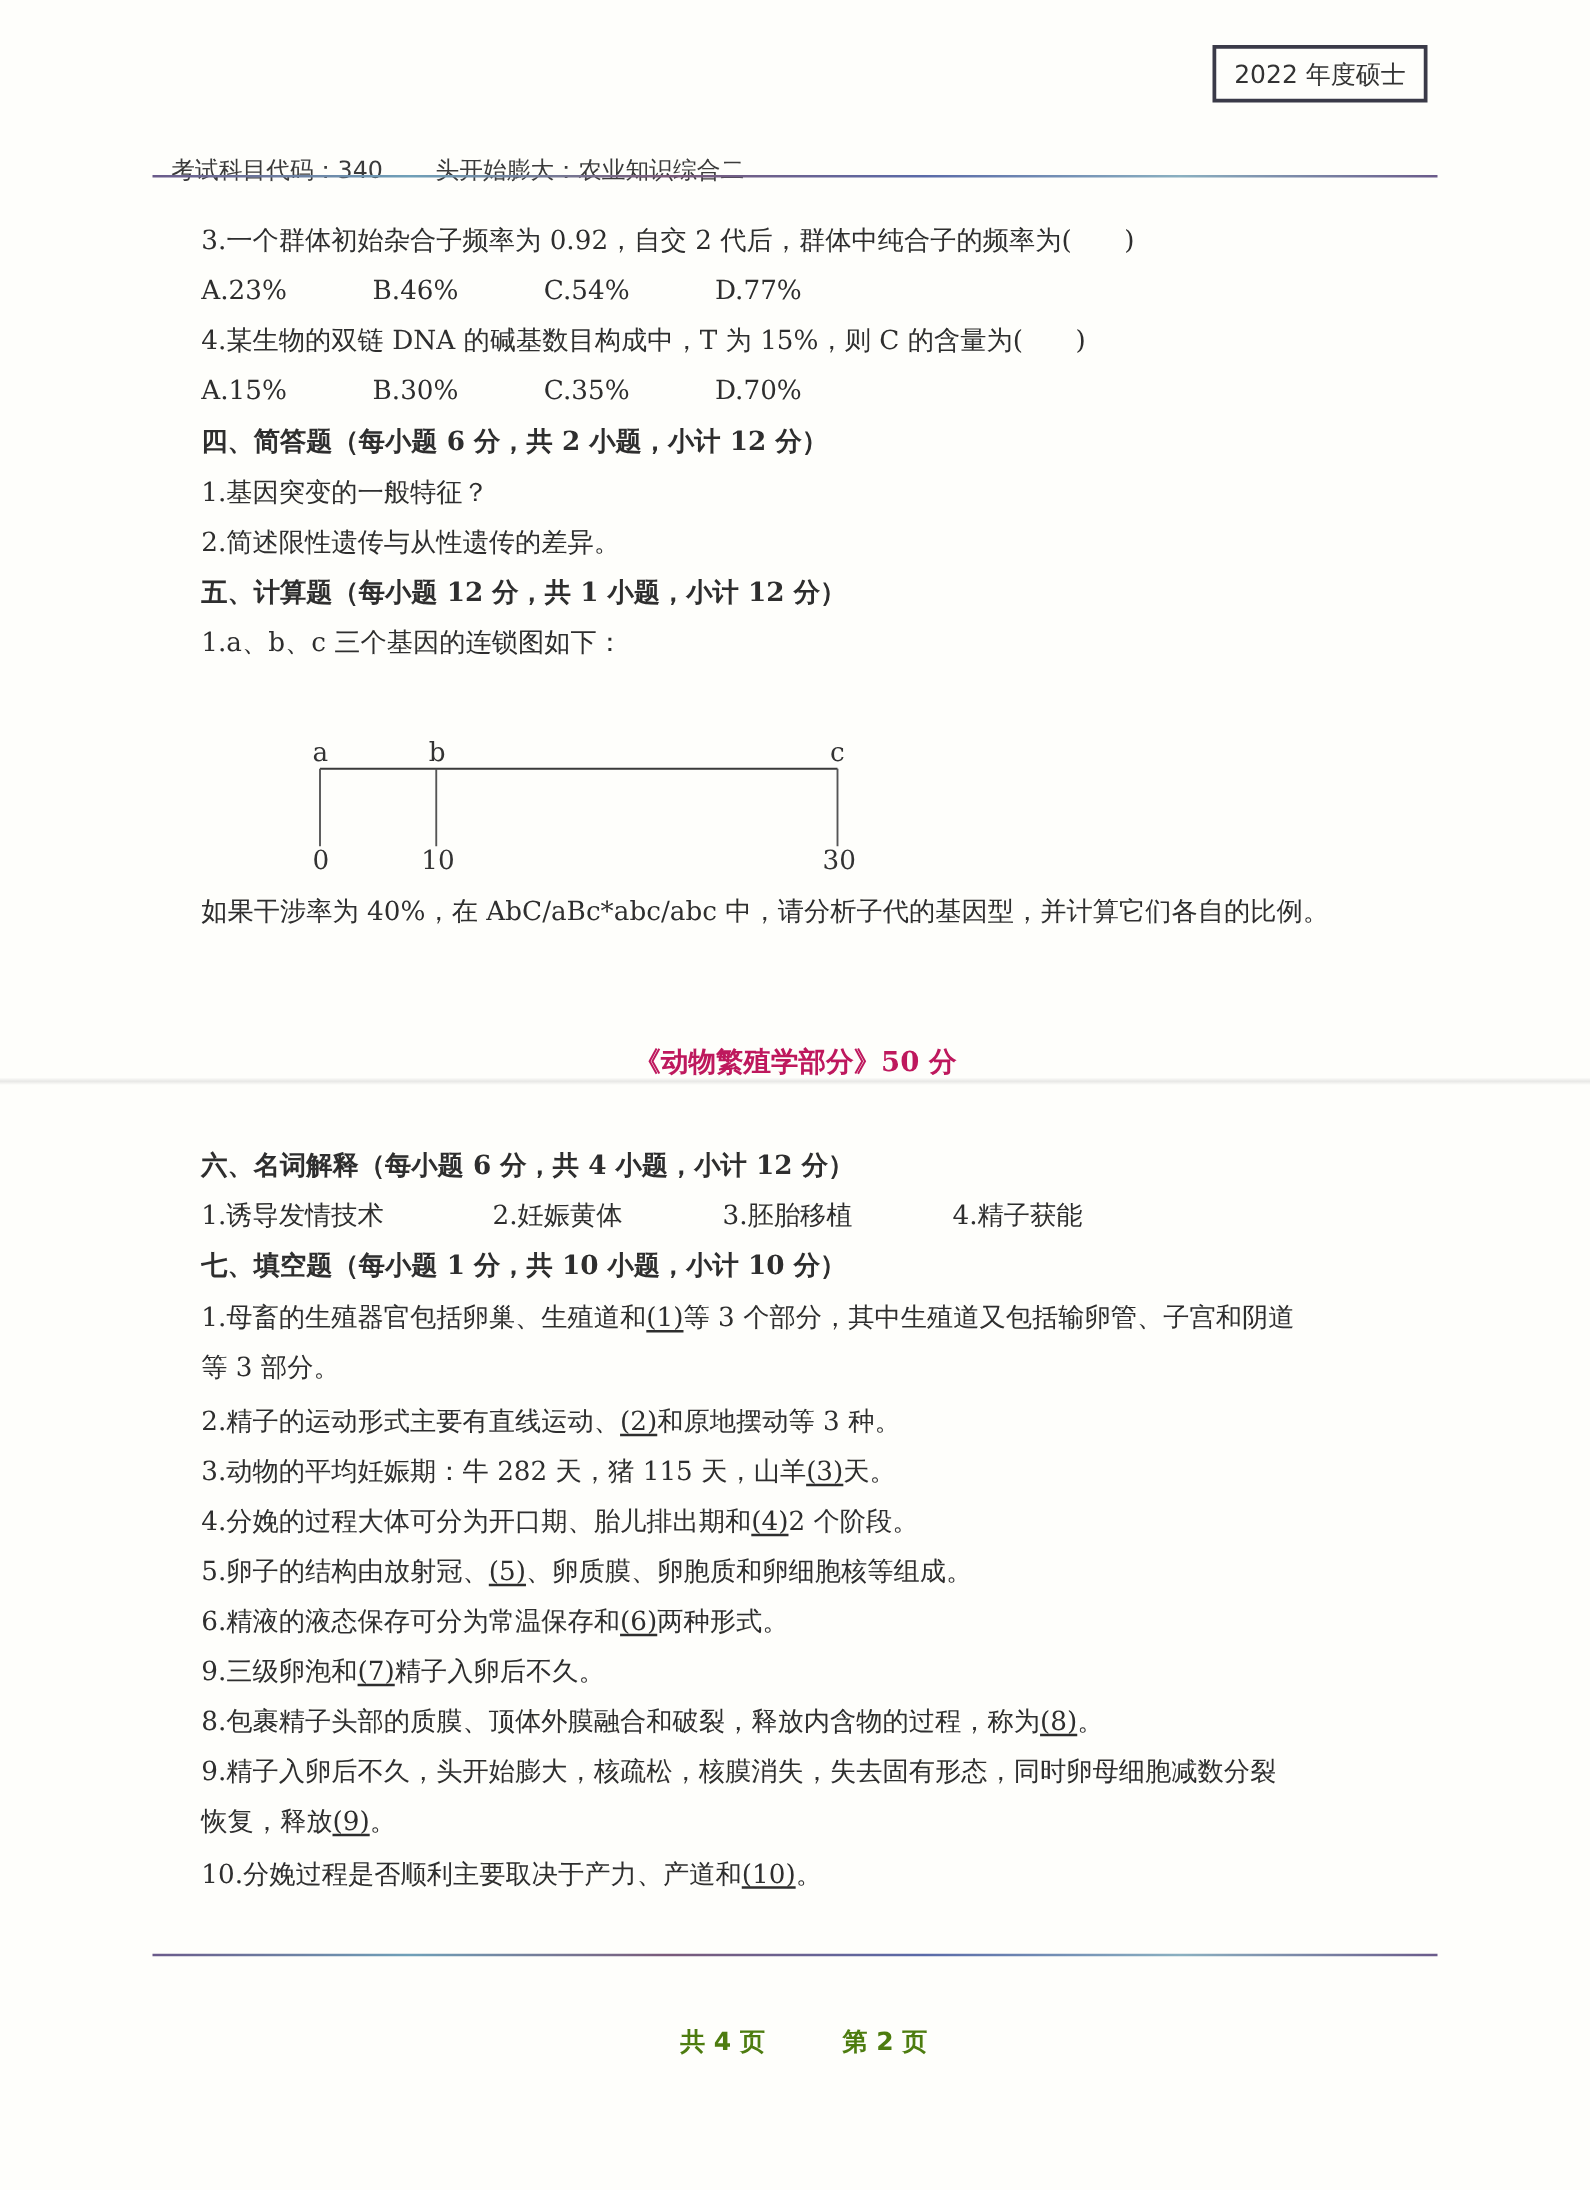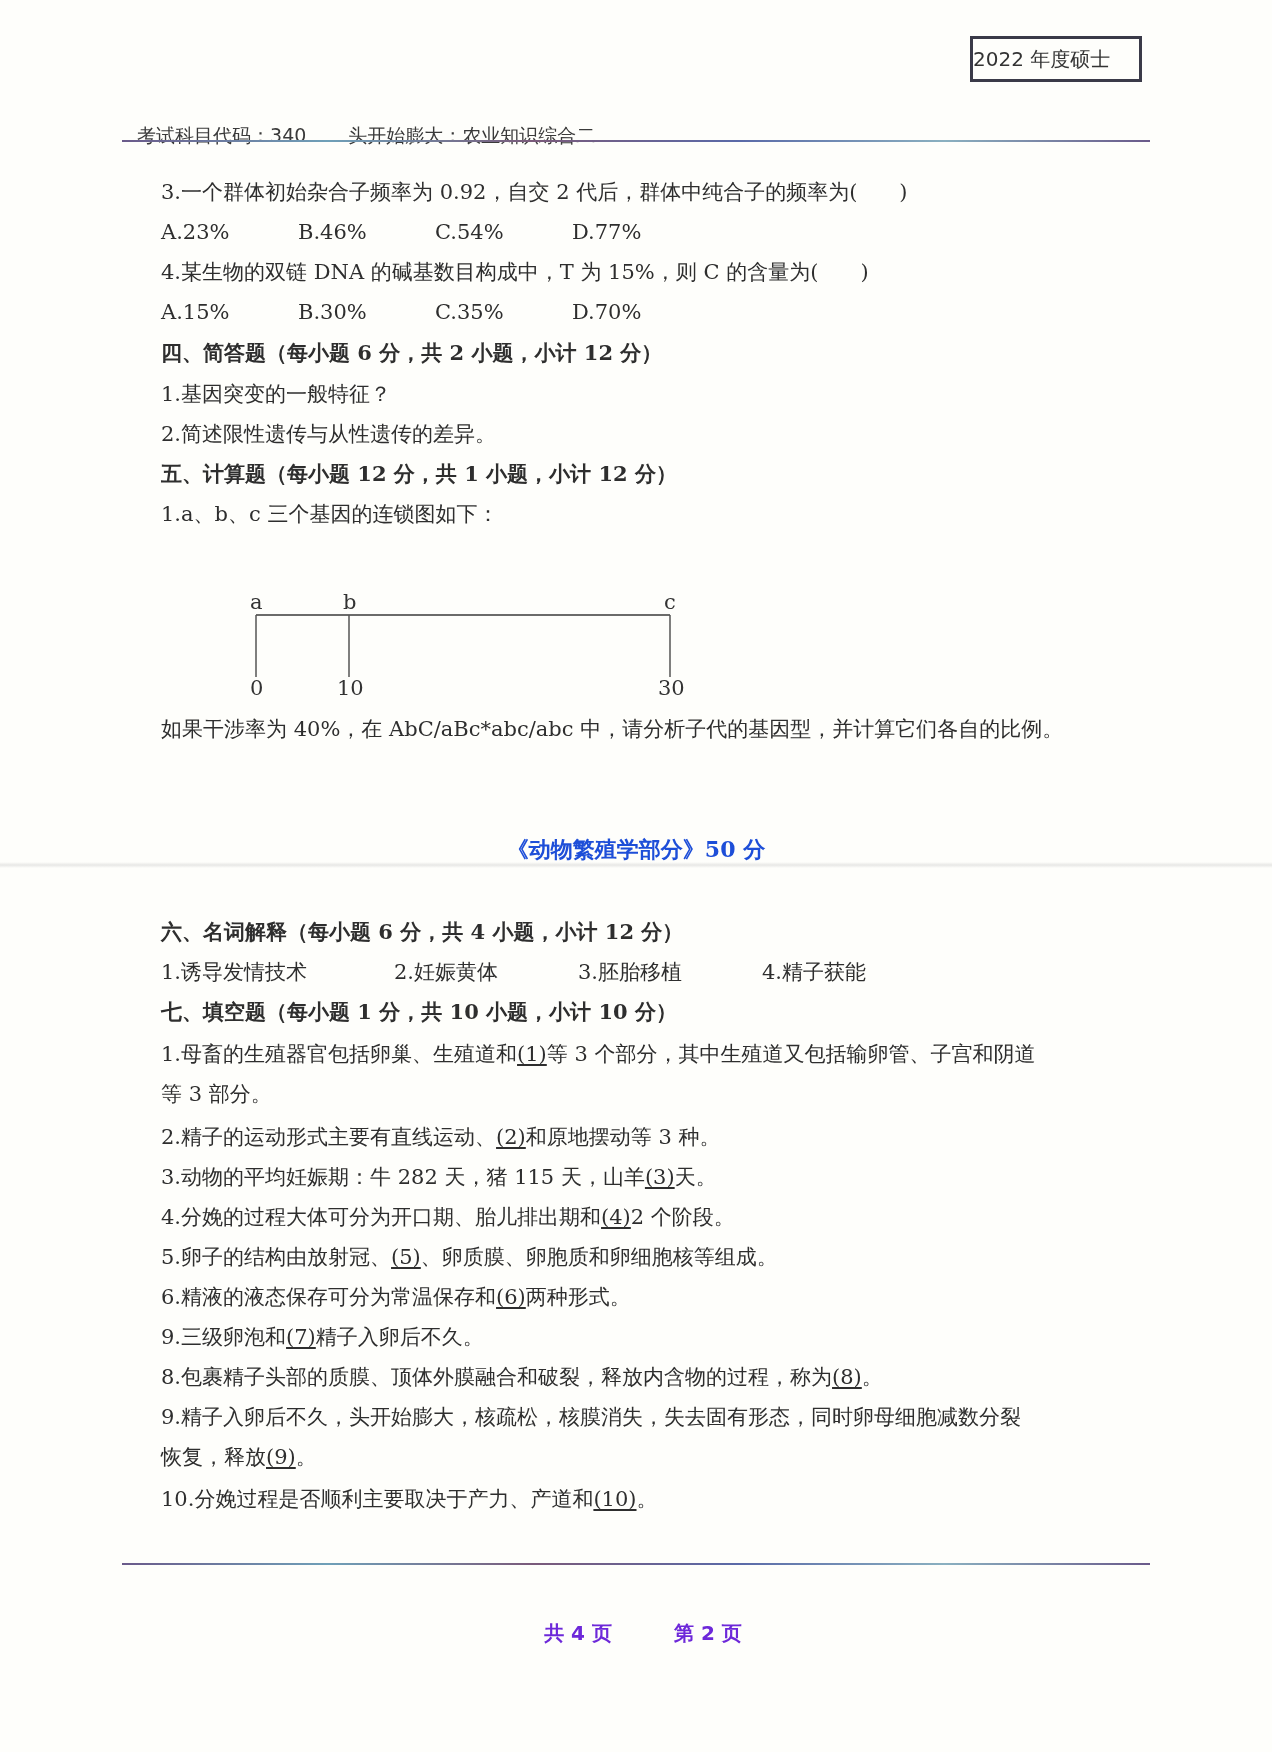--- a/index.html
+++ b/index.html
@@ -7,49 +7,49 @@
     width: 1272px; height: 1752px; position: relative; overflow: hidden;
     background: #fefefb;
     color: #2a2a2a;
     font-family: "DejaVu Serif", "Liberation Serif", serif;
   }
   .abs { position: absolute; }
   .badge {
     left: 970px; top: 36px; width: 172px; height: 46px;
     border: 3px solid #3a3a48; box-sizing: border-box;
     font-family: "DejaVu Sans", "Liberation Sans", sans-serif;
-    font-size: 20px; color: #333; text-align: left; line-height: 40px;
+    font-size: 20px; color: #333; text-align: center; line-height: 40px;
   }
   .header-line {
     left: 125px; top: 101px;
     font-family: "DejaVu Sans", "Liberation Sans", sans-serif;
     font-size: 19px; color: #3a3a3a; white-space: pre;
   }
   .header-line span + span { margin-left: 42px; }
   .rule { height: 2px; background: linear-gradient(90deg,#6a5a8a,#6fa0b8,#7a5a7a,#5a6aa8,#8ab0c0,#6a5a8a); }
   .rule.top { left: 122px; top: 140px; width: 1028px; }
   .rule.bottom { left: 122px; top: 1563px; width: 1028px; }
   .line {
     left: 125px; font-size: 21px; line-height: 28px; white-space: nowrap; color: #2e2e2e; margin-left: 36px;
   }
   .opts span { display: inline-block; }
   .section-title { font-size: 21px; }
   .blank { text-decoration: underline; text-underline-offset: 3px; }
   .center-title {
     left: 0; width: 1272px; top: 835px; text-align: center;
-    font-size: 22px; font-weight: bold; color: #1d4ed8;
+    font-size: 22px; font-weight: bold; color: #be185d;
   }
   .fold {
     left: 0; top: 862px; width: 1272px; height: 6px;
     background: linear-gradient(180deg, rgba(200,200,200,0) 0%, rgba(190,190,190,0.35) 50%, rgba(200,200,200,0) 100%);
   }
   .footer {
     left: 0; width: 1272px; top: 1596px; text-align: center;
     font-family: "DejaVu Sans", "Liberation Sans", sans-serif;
-    font-size: 20px; font-weight: bold; color: #6d28d9; white-space: pre;
+    font-size: 20px; font-weight: bold; color: #4d7c0f; white-space: pre;
   }
   .footer span + span { margin-left: 62px; }
   svg text { font-family: "DejaVu Serif", "Liberation Serif", serif; }
 </style>
 </head>
 <body>
 
 <div class="abs badge">2022 年度硕士</div>
 <div class="abs header-line">
   <span>考试科目代码：340</span><span>头开始膨大：农业知识综合二</span>

